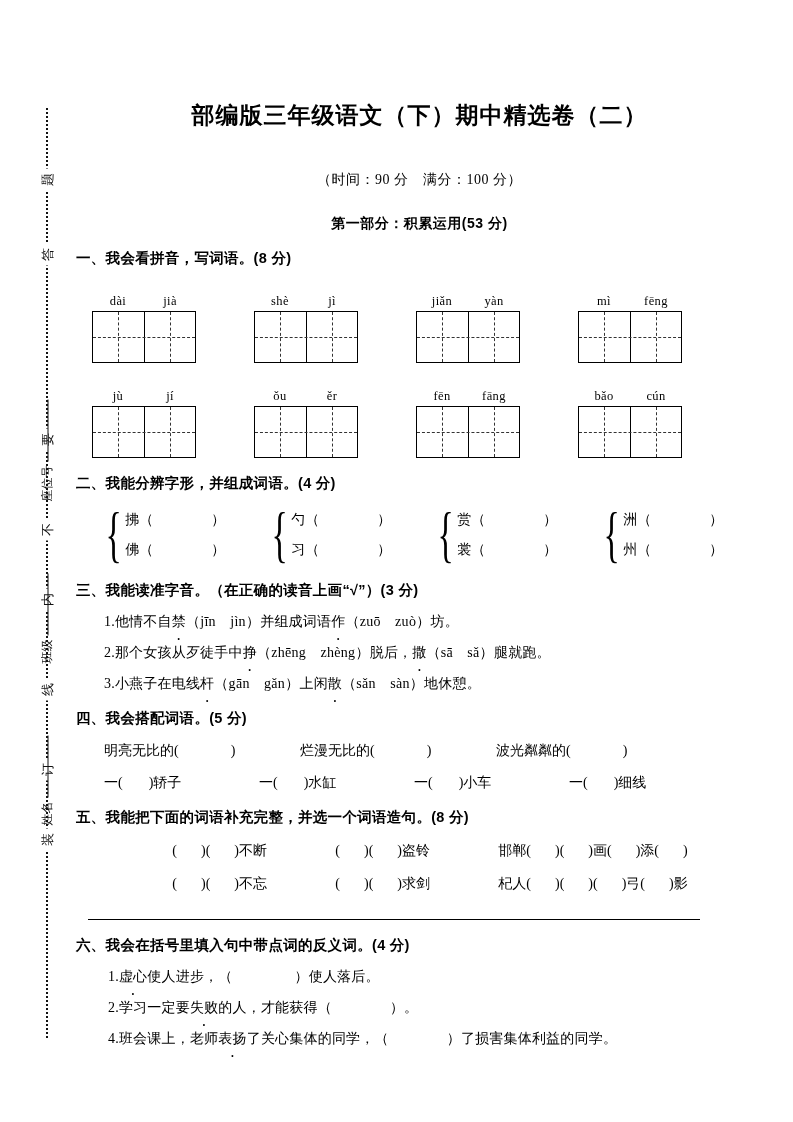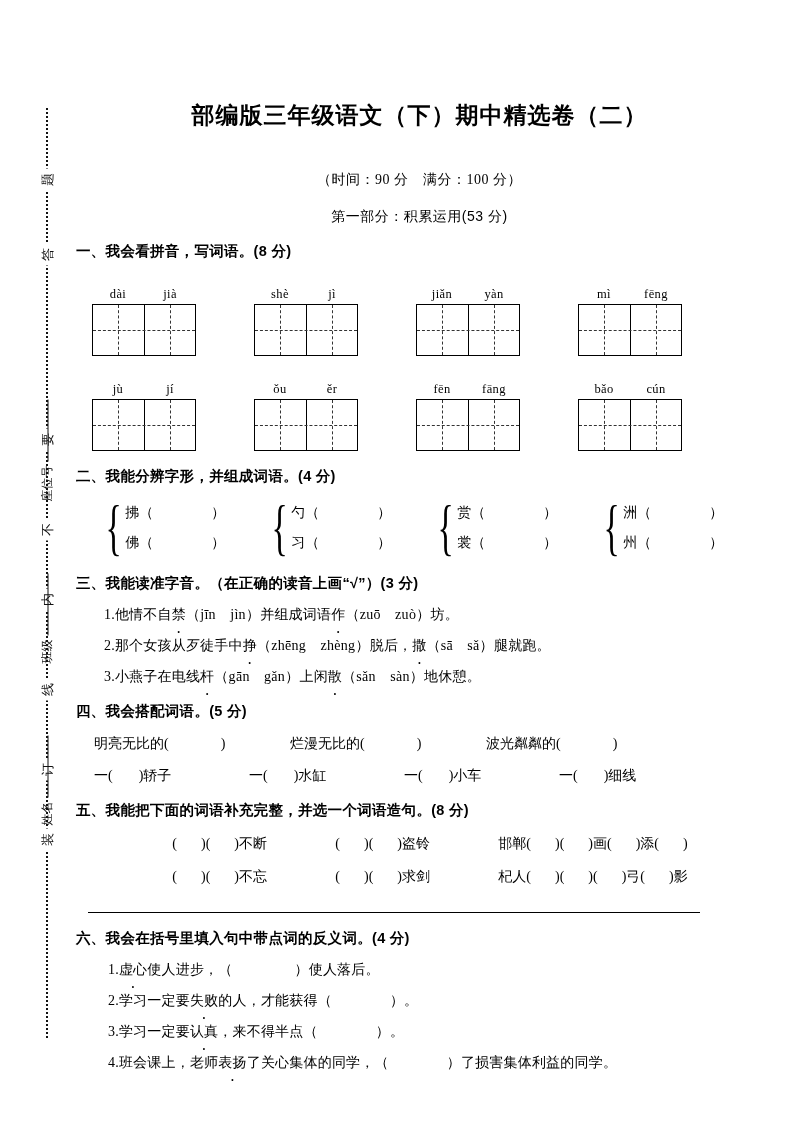--- a/index.html
+++ b/index.html
@@ -85,22 +85,22 @@
   .paper-meta {
     text-align: center;
     font-size: 14px;
     margin-top: 40px;
     letter-spacing: .5px;
   }
   .part-header {
     text-align: center;
     font-size: 14px;
     font-family: "Liberation Sans", sans-serif;
-    font-weight: normal;
-    margin-top: 19px;
+    font-weight: bold;
+    margin-top: 26px;
     letter-spacing: .5px;
   }
 
   .q-title {
     font-size: 14.5px;
     font-weight: bold;
     font-family: "Liberation Sans", sans-serif;
     margin: 16px 0 0 14px;
     letter-spacing: .3px;
   }
@@ -200,21 +200,21 @@
     text-align: center;
     font-size: 16px;
     line-height: 4px;
   }
   .py { font-family: "Liberation Serif", serif; letter-spacing: .3px; }
 
   
   .collo-row {
     display: flex;
     font-size: 14px;
-    margin: 14px 0 0 32px;
+    margin: 14px 0 0 42px;
   }
   .collo-row.r1 > div { width: 196px; }
   .collo-row.r2 > div { width: 155px; }
   .blank-md { display: inline-block; width: 52px; }
   .blank-sm { display: inline-block; width: 26px; }
 
   
   .idiom-row {
     display: flex;
     font-size: 14px;
@@ -429,19 +429,16 @@
   <div class="divider"></div>
 
   <div class="q-title">六、我会在括号里填入句中带点词的反义词。(4 分)</div>
   <div class="q-line indent1">
     <span>1.</span><span class="dotted-char">虚心</span><span>使人进步，（</span><span class="gapL"></span><span>）使人落后。</span>
   </div>
   <div class="q-line indent1">
     <span>2.</span><span>学习一定要</span><span class="dotted-char">失败</span><span>的人，才能获得（</span><span class="gapM"></span><span>）。</span>
   </div>
   <div class="q-line indent1">
-    <span>3.</span><span>学习一定要</span><span class="dotted-char">认真</span><span>，来不得半点（</span><span class="gapM"></span><span>）。</span>
-  </div>
-  <div class="q-line indent1">
     <span>4.</span><span>班会课上，老师</span><span class="dotted-char">表扬</span><span>了关心集体的同学，（</span><span class="gapM"></span><span>）了损害集体利益的同学。</span>
   </div>
 
 </div>
 
 </body></html>

